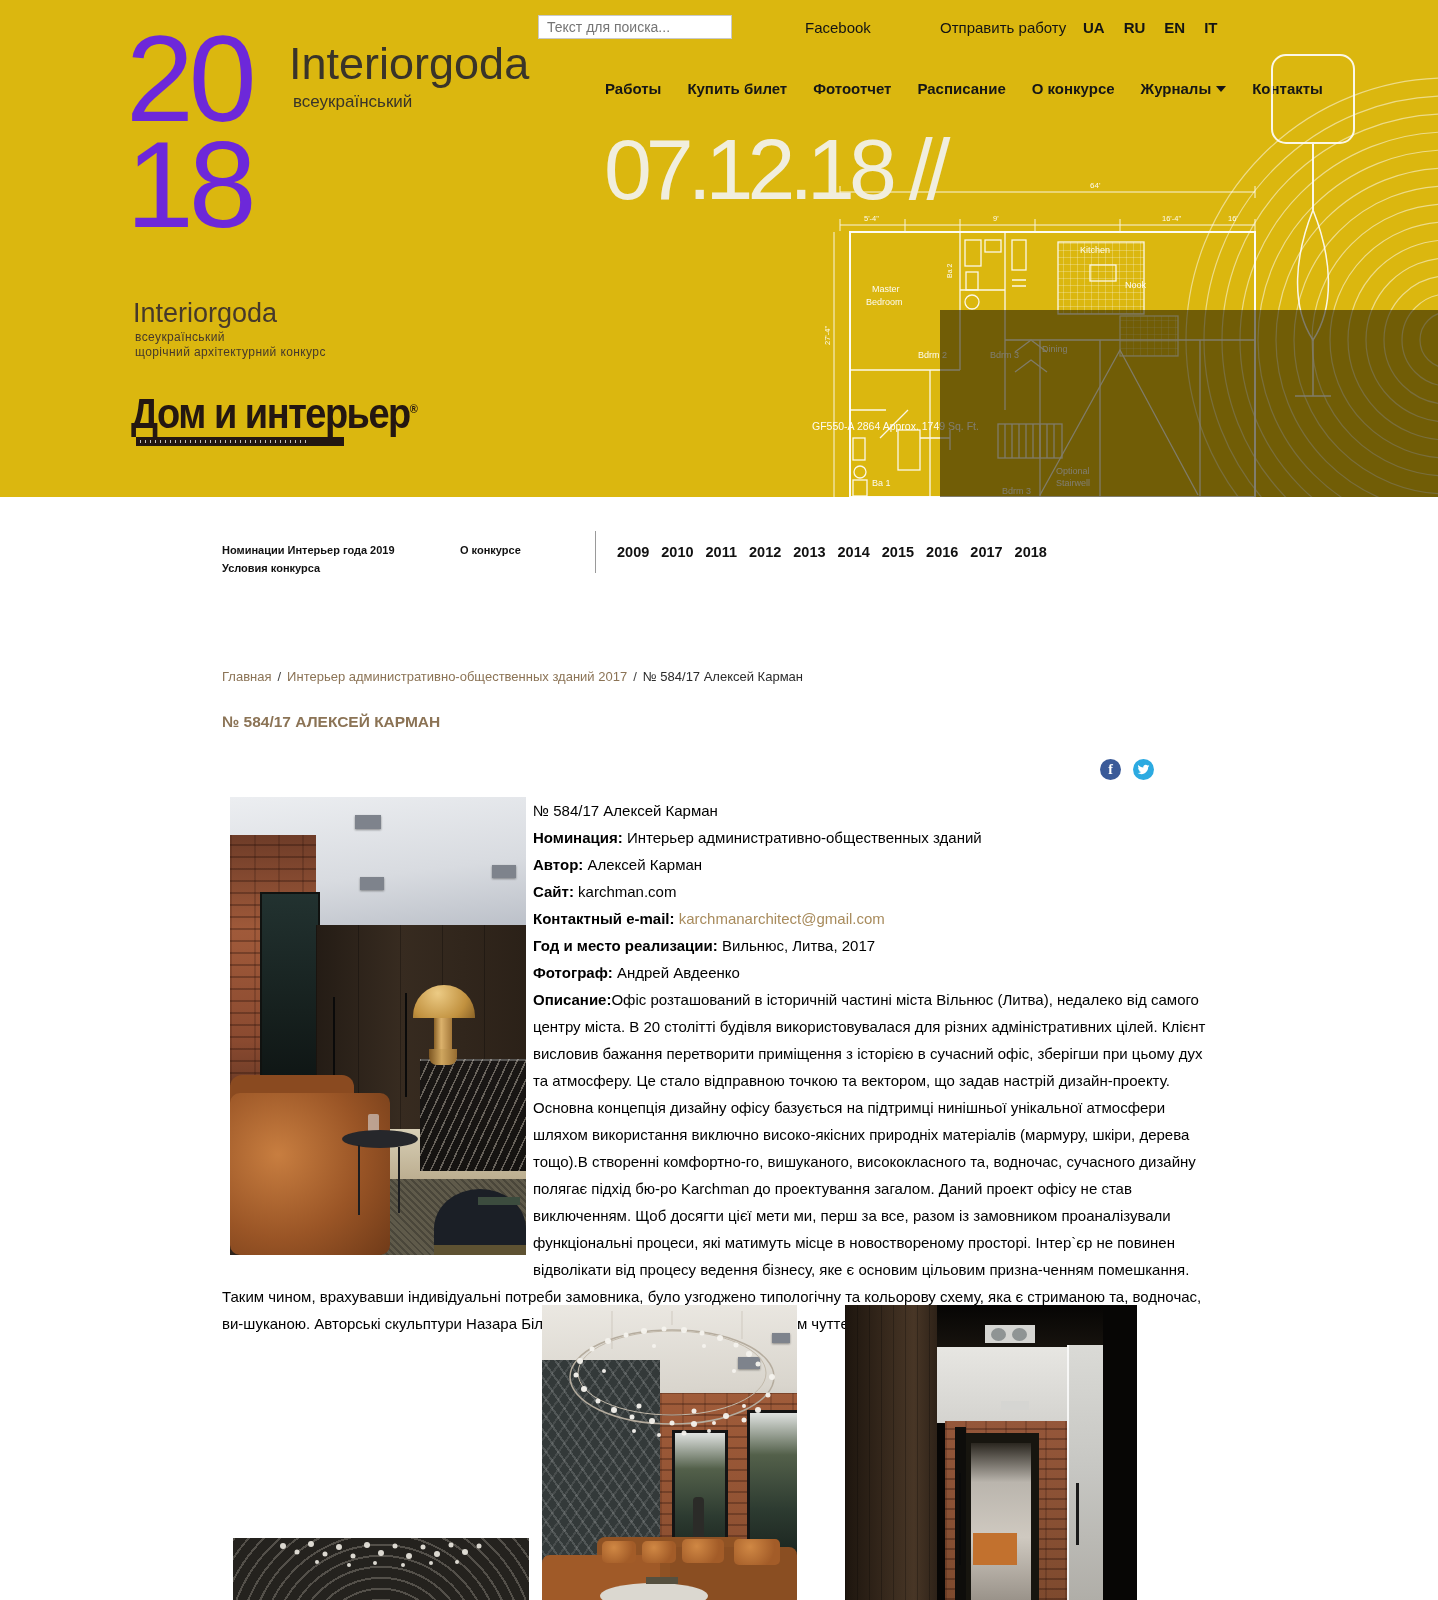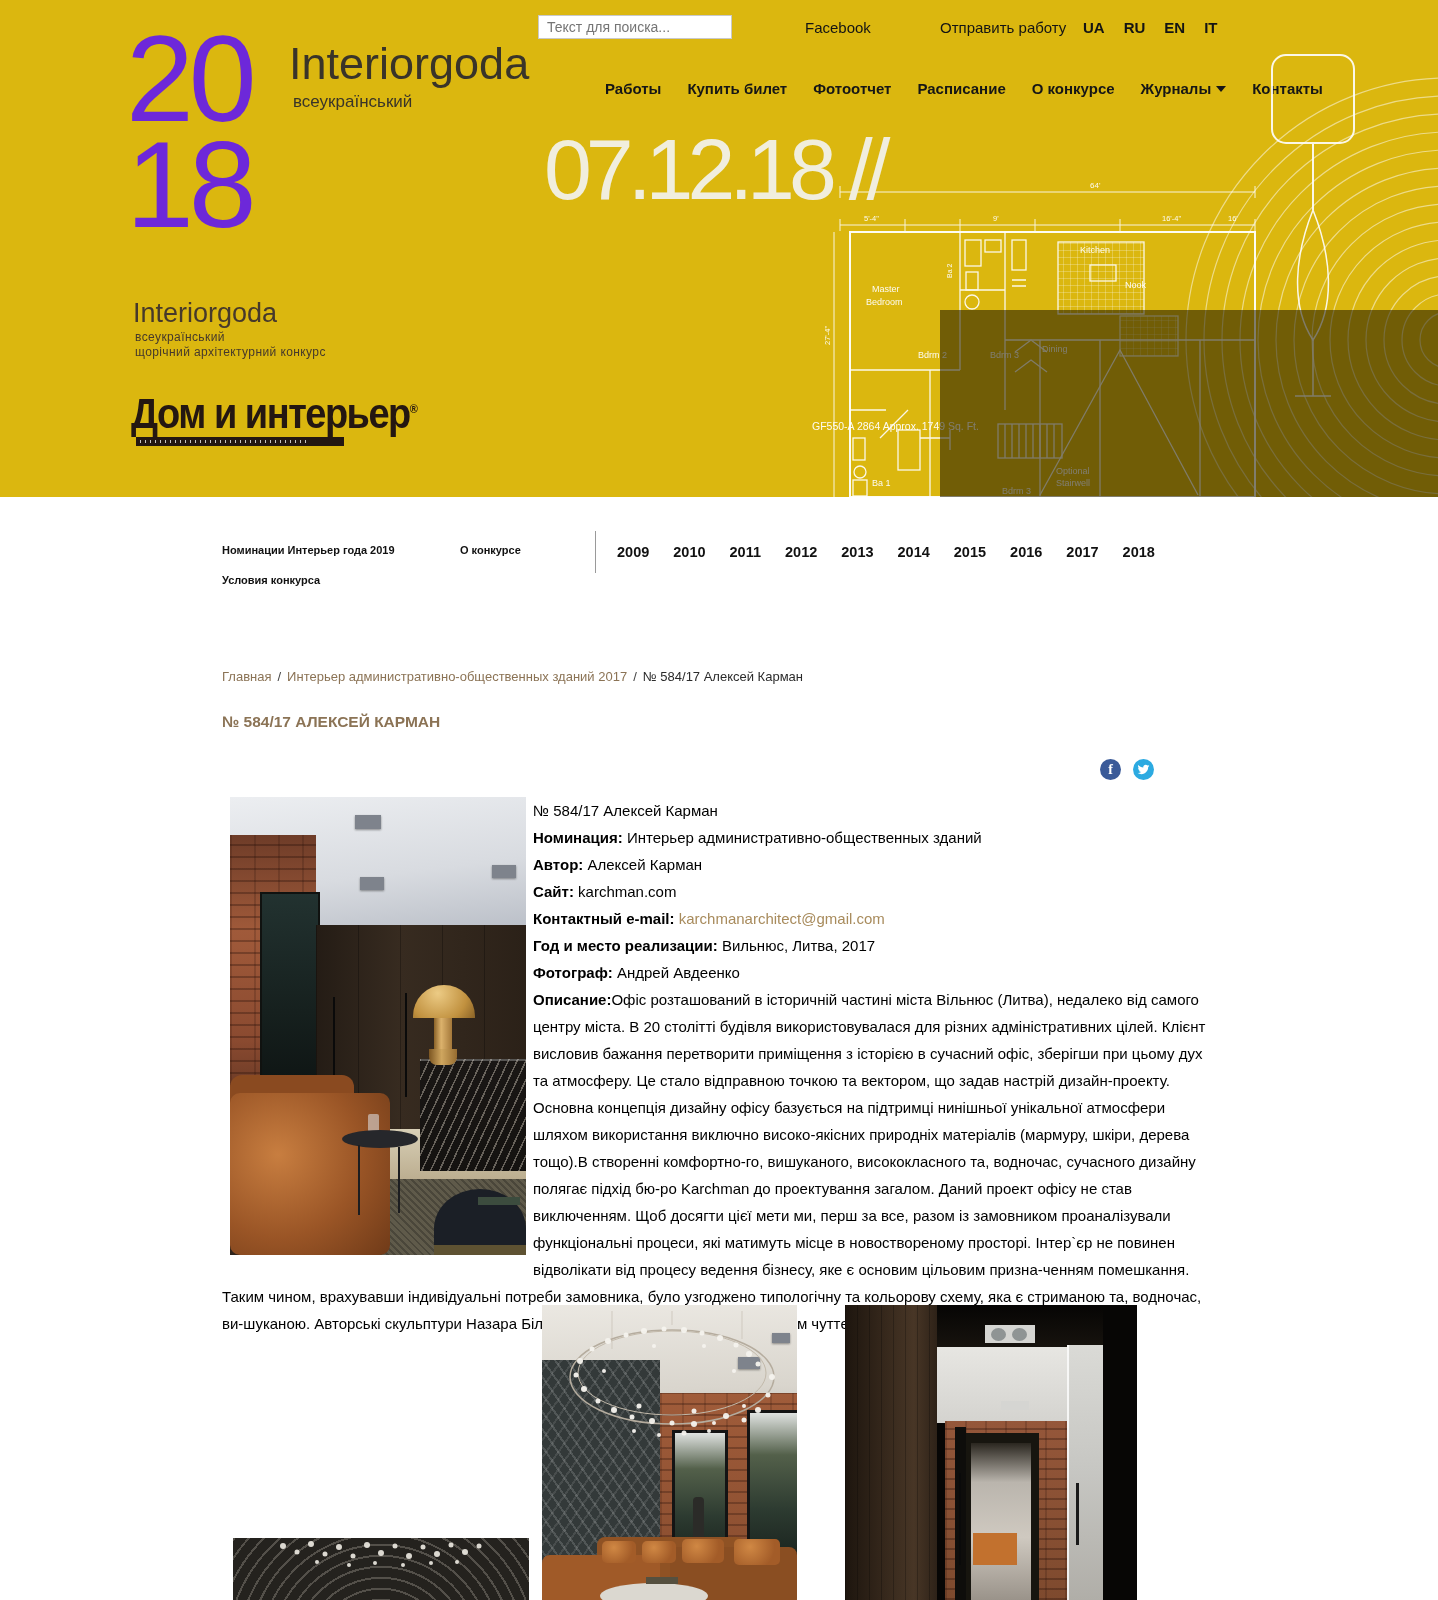--- a/index.html
+++ b/index.html
@@ -19,41 +19,41 @@
   .logo-year{position:absolute;left:126px;top:26px;font-size:122px;line-height:106px;color:#6d28d9;
         letter-spacing:-5px;font-weight:400;}
   .logo-title{position:absolute;left:289px;top:38px;font-size:45px;color:#393429;letter-spacing:0;}
   .logo-sub{position:absolute;left:293px;top:92px;font-size:17px;color:#393429;}
 
   .main-nav{position:absolute;left:585px;top:80px;display:flex;gap:26px;font-size:15px;font-weight:bold;color:#161616;margin-left:20px;}
   .nav-item{cursor:pointer;white-space:nowrap;}
   .caret{display:inline-block;width:0;height:0;border-left:5px solid transparent;border-right:5px solid transparent;
         border-top:6px solid #161616;margin-left:5px;vertical-align:2px;}
 
-  .banner-date{position:absolute;left:544px;top:120px;font-size:86px;letter-spacing:-6px;color:#f1eedd;white-space:nowrap;}
+  .banner-date{position:absolute;left:604px;top:120px;font-size:86px;letter-spacing:-6px;color:#f1eedd;white-space:nowrap;}
   .banner-site{position:absolute;left:958px;top:139px;font-size:31px;color:#faf8ec;letter-spacing:-0.5px;}
 
   .floorplan{position:absolute;left:790px;top:40px;}
   .overlay-rect{position:absolute;left:940px;top:310px;width:498px;height:187px;background:rgba(25,20,0,0.55);}
 
   .logo2-title{position:absolute;left:133px;top:298px;font-size:27px;color:#46392b;}
   .logo2-l1{position:absolute;left:135px;top:330px;font-size:12px;color:#46392b;letter-spacing:0.4px;}
   .logo2-l2{position:absolute;left:135px;top:345px;font-size:12px;color:#46392b;letter-spacing:0.4px;}
   .partner{position:absolute;left:131px;top:390px;font-size:38px;font-weight:bold;color:#241711;
         letter-spacing:-1.5px;transform:scaleY(1.12);transform-origin:top left;white-space:nowrap;}
   .partner sup{font-size:11px;letter-spacing:0;}
   .partner-bar{position:absolute;left:136px;top:437px;width:208px;height:9px;background:#241711;
         background-image:repeating-linear-gradient(90deg,rgba(255,255,255,.75) 0 1px,transparent 1px 5px);
         background-size:170px 3px;background-position:4px 3px;background-repeat:no-repeat;}
 
   
   .subnav-link{position:absolute;font-size:11px;font-weight:bold;color:#111;cursor:pointer;}
-  .sn1{left:222px;top:544px;} .sn2{left:460px;top:544px;} .sn3{left:222px;top:574px;}
+  .sn1{left:222px;top:544px;} .sn2{left:460px;top:544px;} .sn3{left:222px;top:562px;}
   .subnav-divider{position:absolute;left:595px;top:531px;width:1px;height:42px;background:#9a9a9a;}
-  .years{position:absolute;left:617px;top:544px;display:flex;gap:24px;font-size:14.5px;font-weight:bold;}
+  .years{position:absolute;left:617px;top:544px;display:flex;gap:12px;font-size:14.5px;font-weight:bold;}
   .year{cursor:pointer;color:#111;}
 
   
   .breadcrumb{position:absolute;left:222px;top:669px;font-size:13px;color:#333;}
   .crumb-link{color:#8b7355;cursor:pointer;}
   .crumb-sep{color:#444;margin:0 6px;}
   .crumb-cur{color:#2b2b2b;}
   .page-title{position:absolute;left:222px;top:713px;font-size:15.5px;font-weight:bold;color:#8b7355;}
 
   .social{position:absolute;left:1100px;top:759px;display:flex;gap:12px;}

